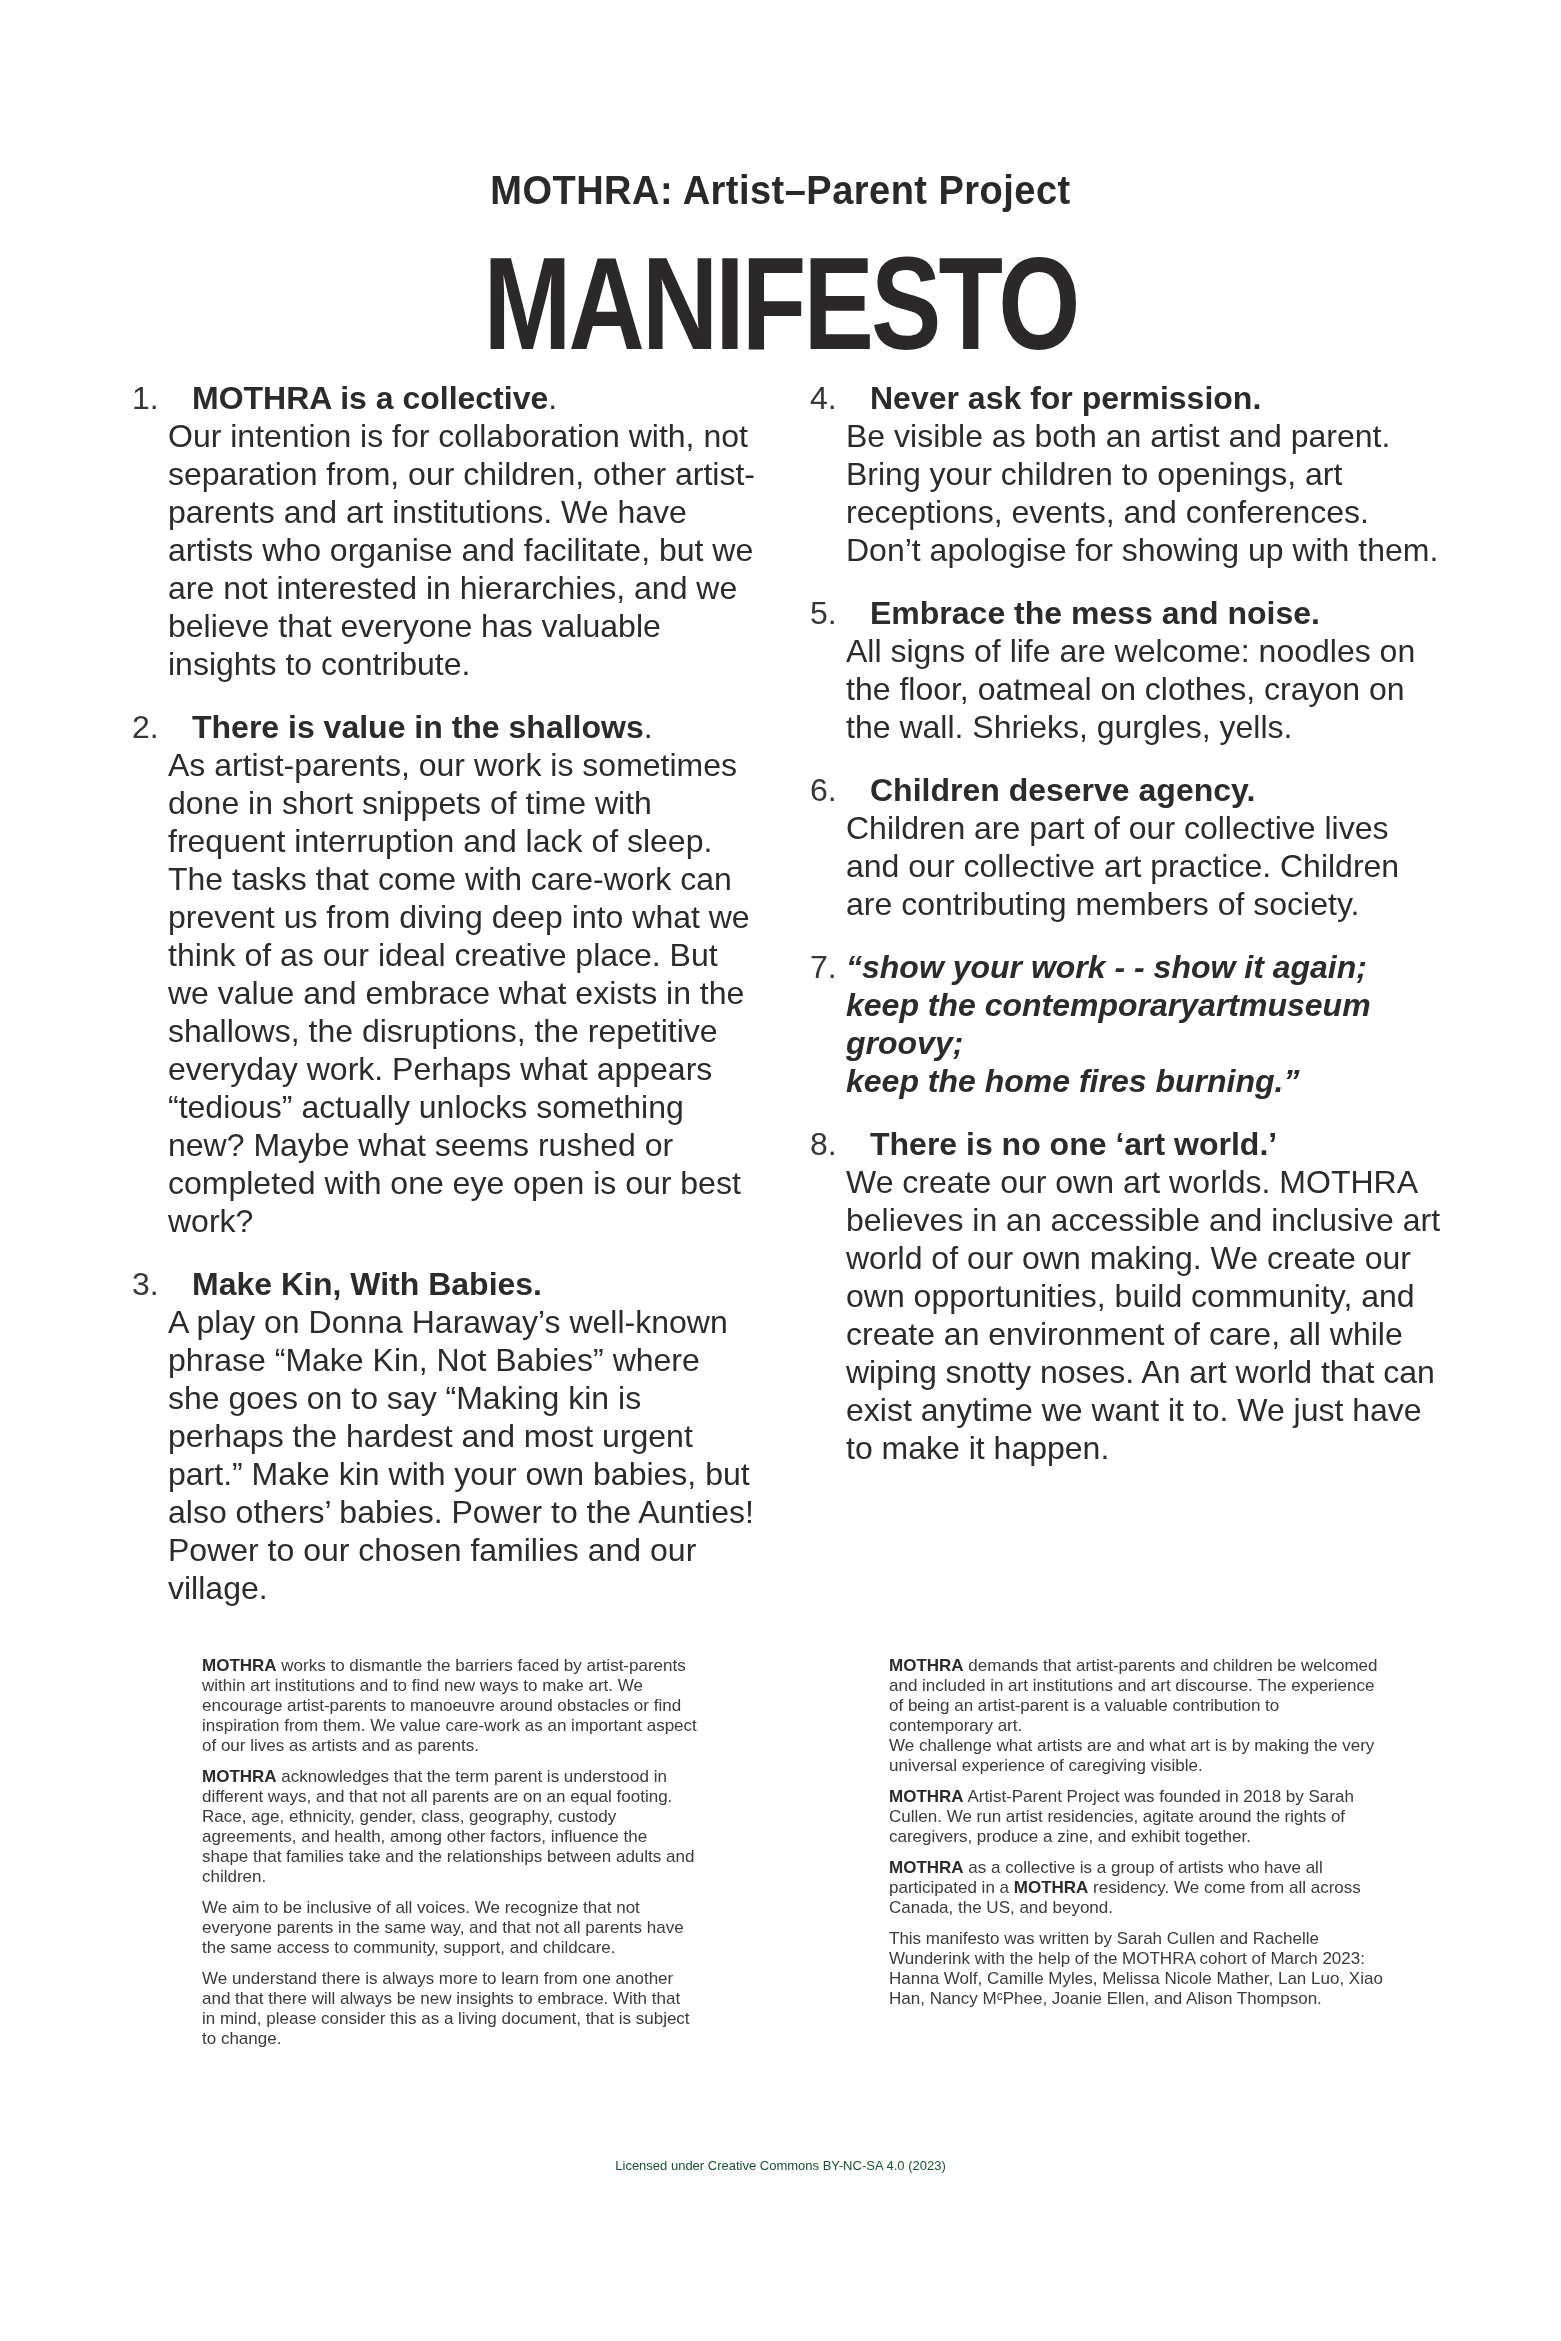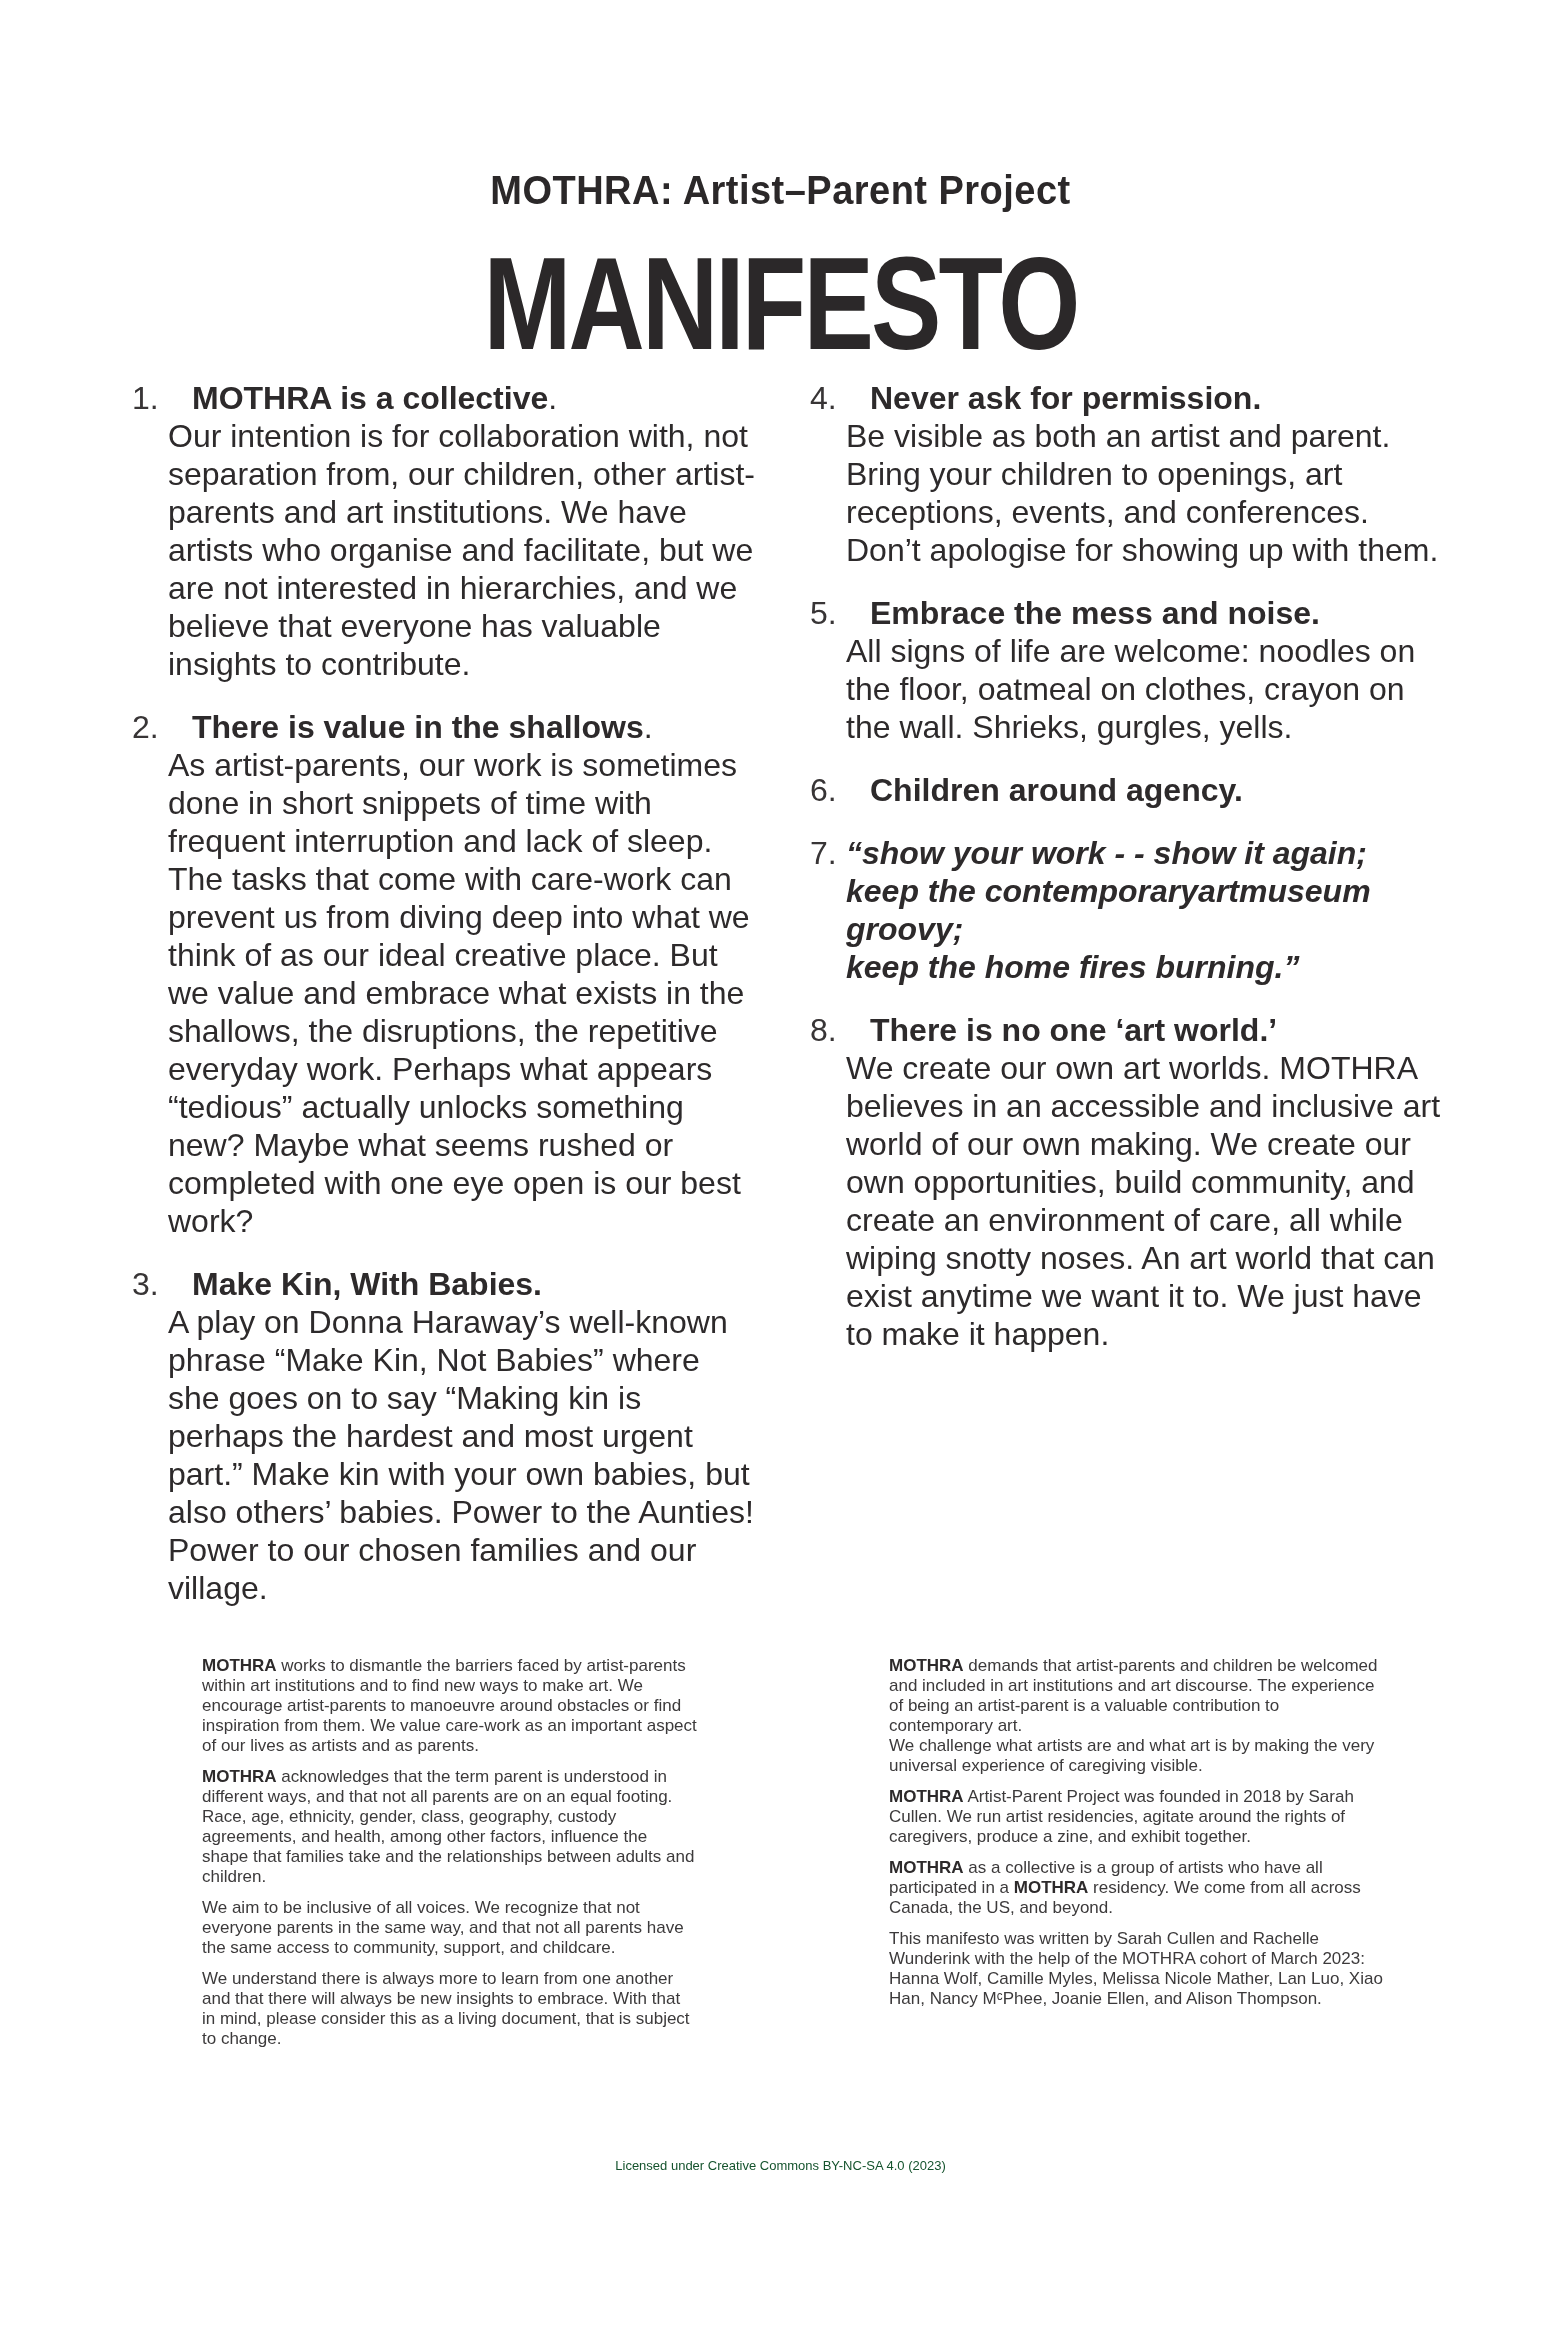--- a/index.html
+++ b/index.html
@@ -95,21 +95,22 @@
         <div class="num">5.</div>
         <div class="item-content">
           <div class="item-head"><span class="item-heading">Embrace the mess and noise.</span><span class="item-heading-tail"></span></div>
           <div class="item-body">All signs of life are welcome: noodles on the floor, oatmeal on clothes, crayon on the wall. Shrieks, gurgles, yells.</div>
         </div>
       </div>
 
       <div class="item">
         <div class="num">6.</div>
         <div class="item-content">
-          <div class="item-head"><span class="item-heading">Children around agency.</span><span class="item-heading-tail"></span></div>
+          <div class="item-head"><span class="item-heading">Children deserve agency.</span><span class="item-heading-tail"></span></div>
+          <div class="item-body">Children are part of our collective lives and our collective art practice. Children are contributing members of society.</div>
         </div>
       </div>
 
       <div class="item">
         <div class="num">7.</div>
         <div class="item-content">
           <div class="item-body italic">“show your work - - show it again;
 keep the contemporaryartmuseum groovy;
 keep the home fires burning.”</div>
         </div>

